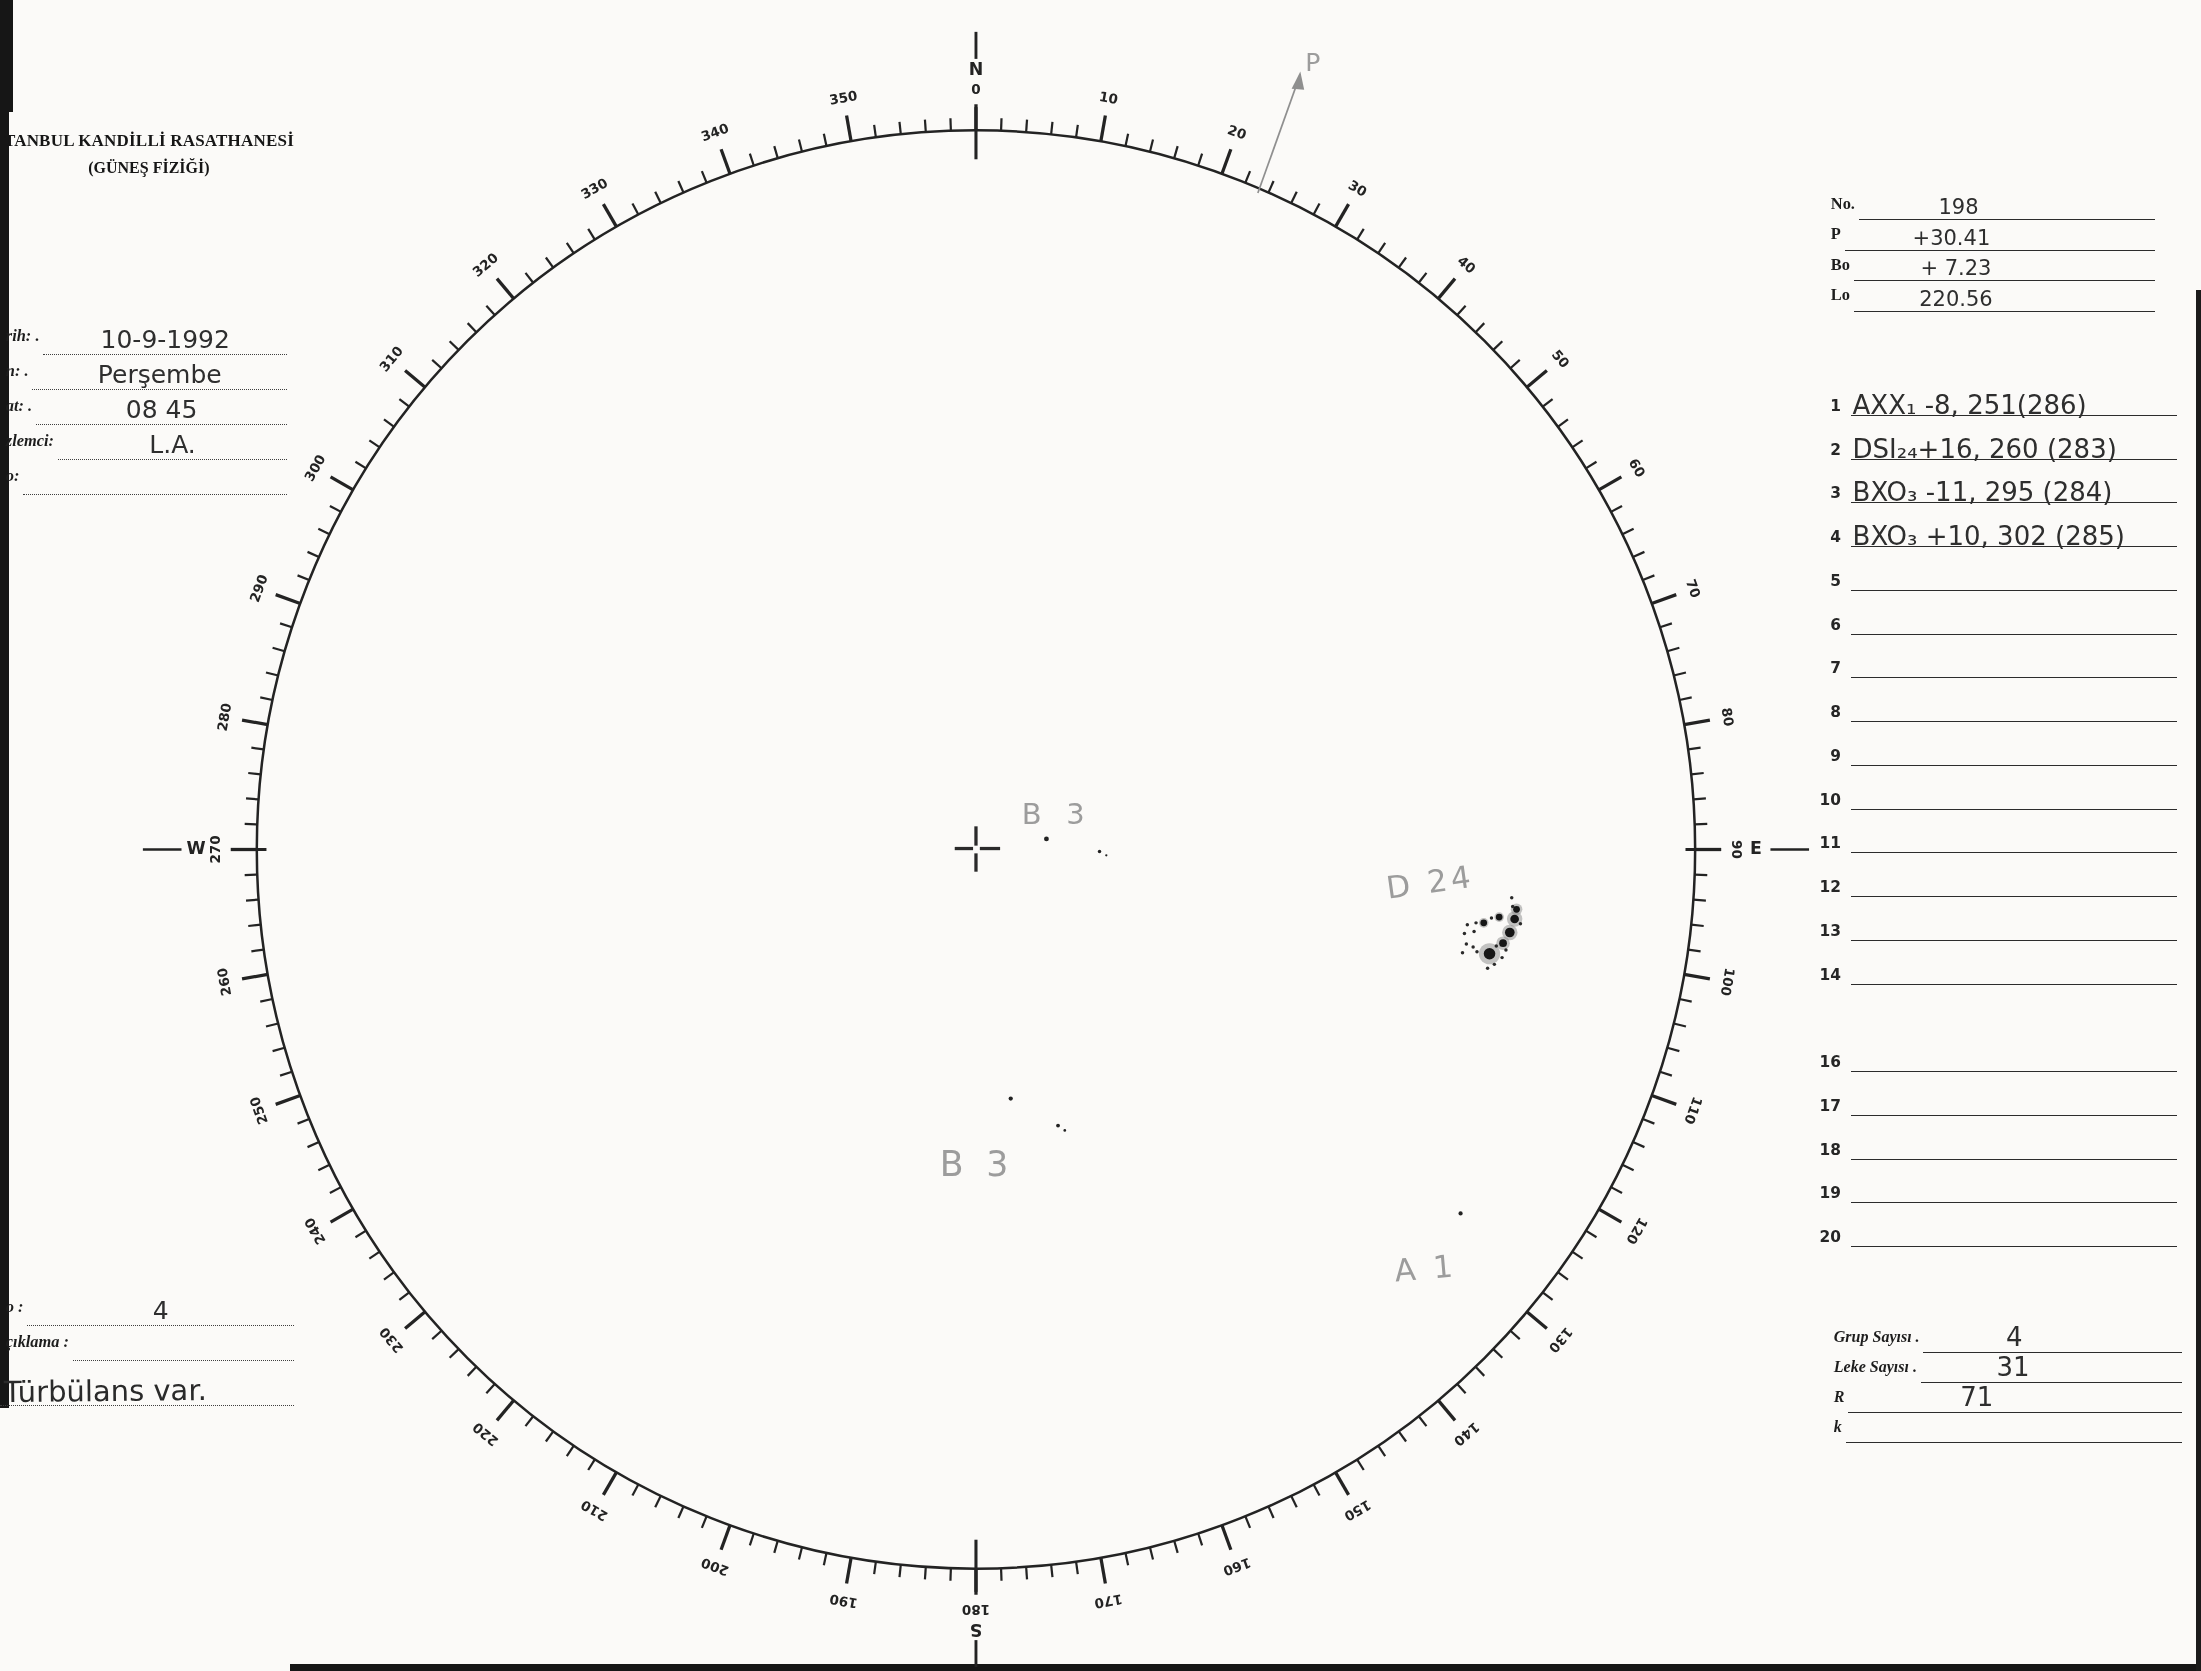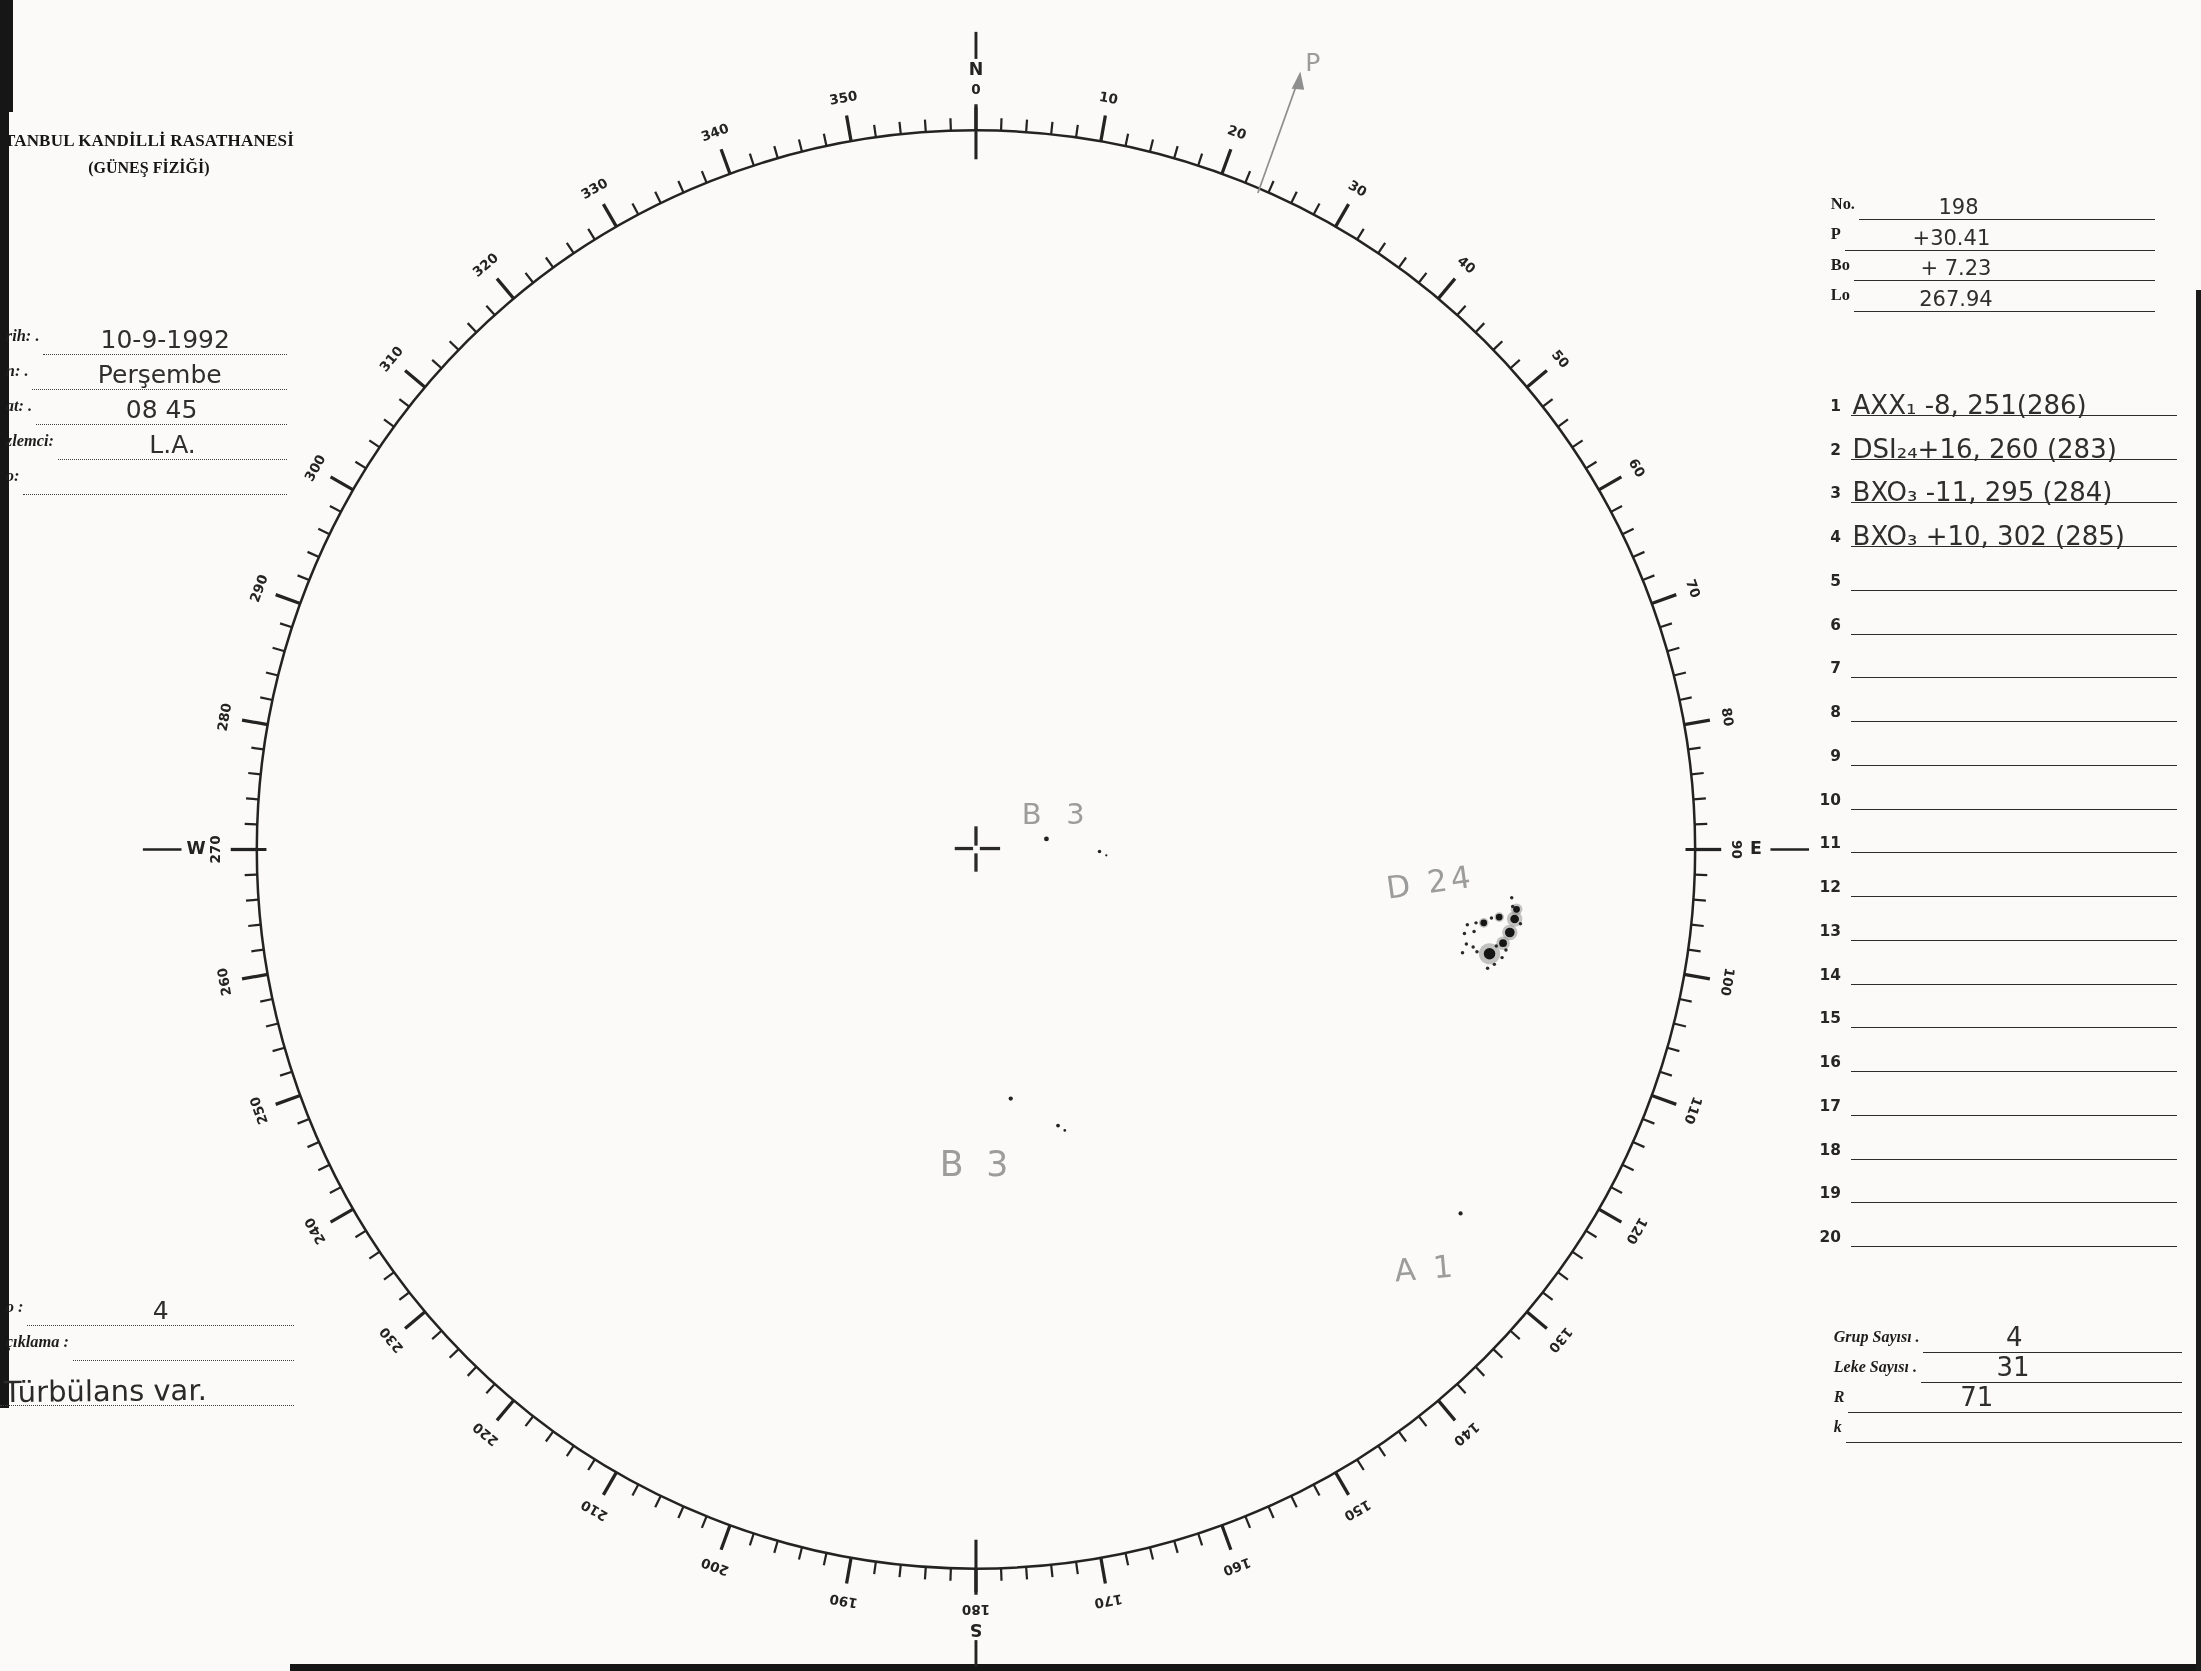--- a/index.html
+++ b/index.html
@@ -110,21 +110,21 @@
     </div>
     <div class="frow">
       <span class="flabel">Bo</span>
       <span class="fline">
         <span class="fval">+ 7.23</span>
       </span>
     </div>
     <div class="frow">
       <span class="flabel">Lo</span>
       <span class="fline">
-        <span class="fval">267.94</span>
+        <span class="fval">220.56</span>
       </span>
     </div>
   </div>
 
 <div id="group-list">
     <div class="grow" style="top: 0px;">
       <span class="gnum">1</span>
       <span class="gline">
         <span class="gentry">AXX₁ -8, 251(286)</span>
       </span>
@@ -196,26 +196,20 @@
       </span>
     </div>
     <div class="grow" style="top: 525px;">
       <span class="gnum">13</span>
       <span class="gline">
         <span class="gentry"></span>
       </span>
     </div>
     <div class="grow" style="top: 569px;">
       <span class="gnum">14</span>
-      <span class="gline">
-        <span class="gentry"></span>
-      </span>
-    </div>
-    <div class="grow" style="top: 612px;">
-      <span class="gnum">15</span>
       <span class="gline">
         <span class="gentry"></span>
       </span>
     </div>
     <div class="grow" style="top: 656px;">
       <span class="gnum">16</span>
       <span class="gline">
         <span class="gentry"></span>
       </span>
     </div>

